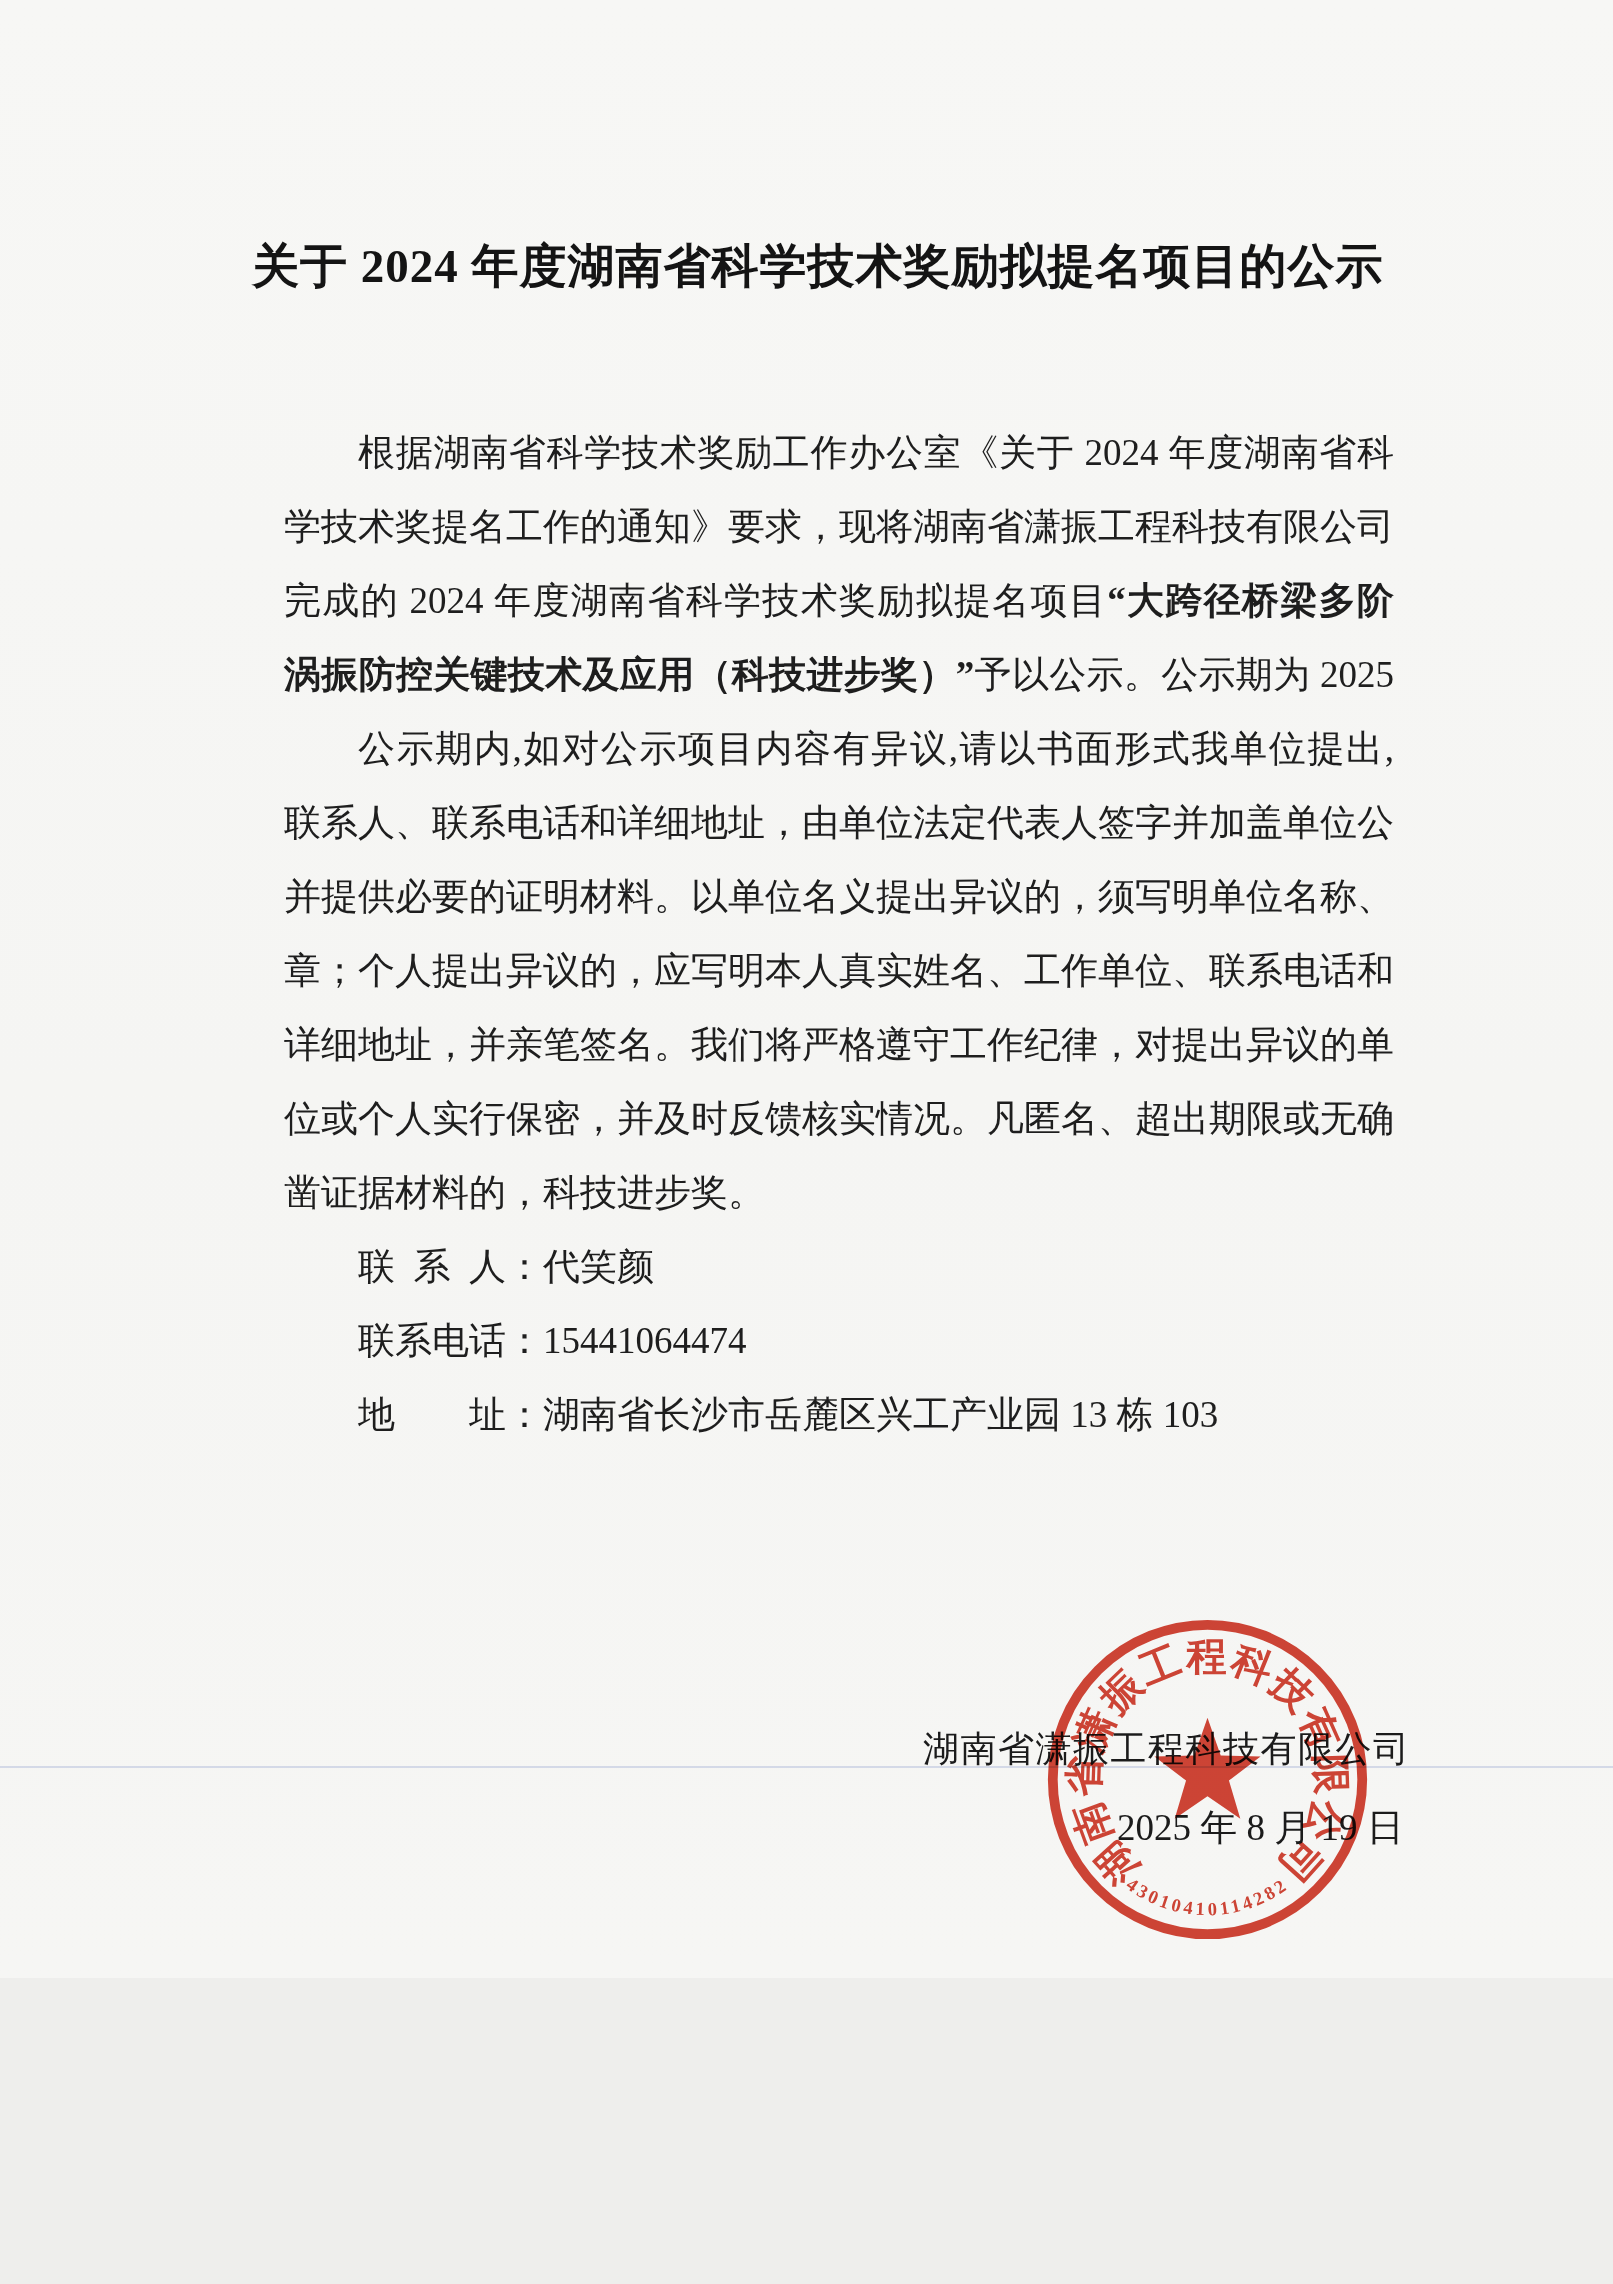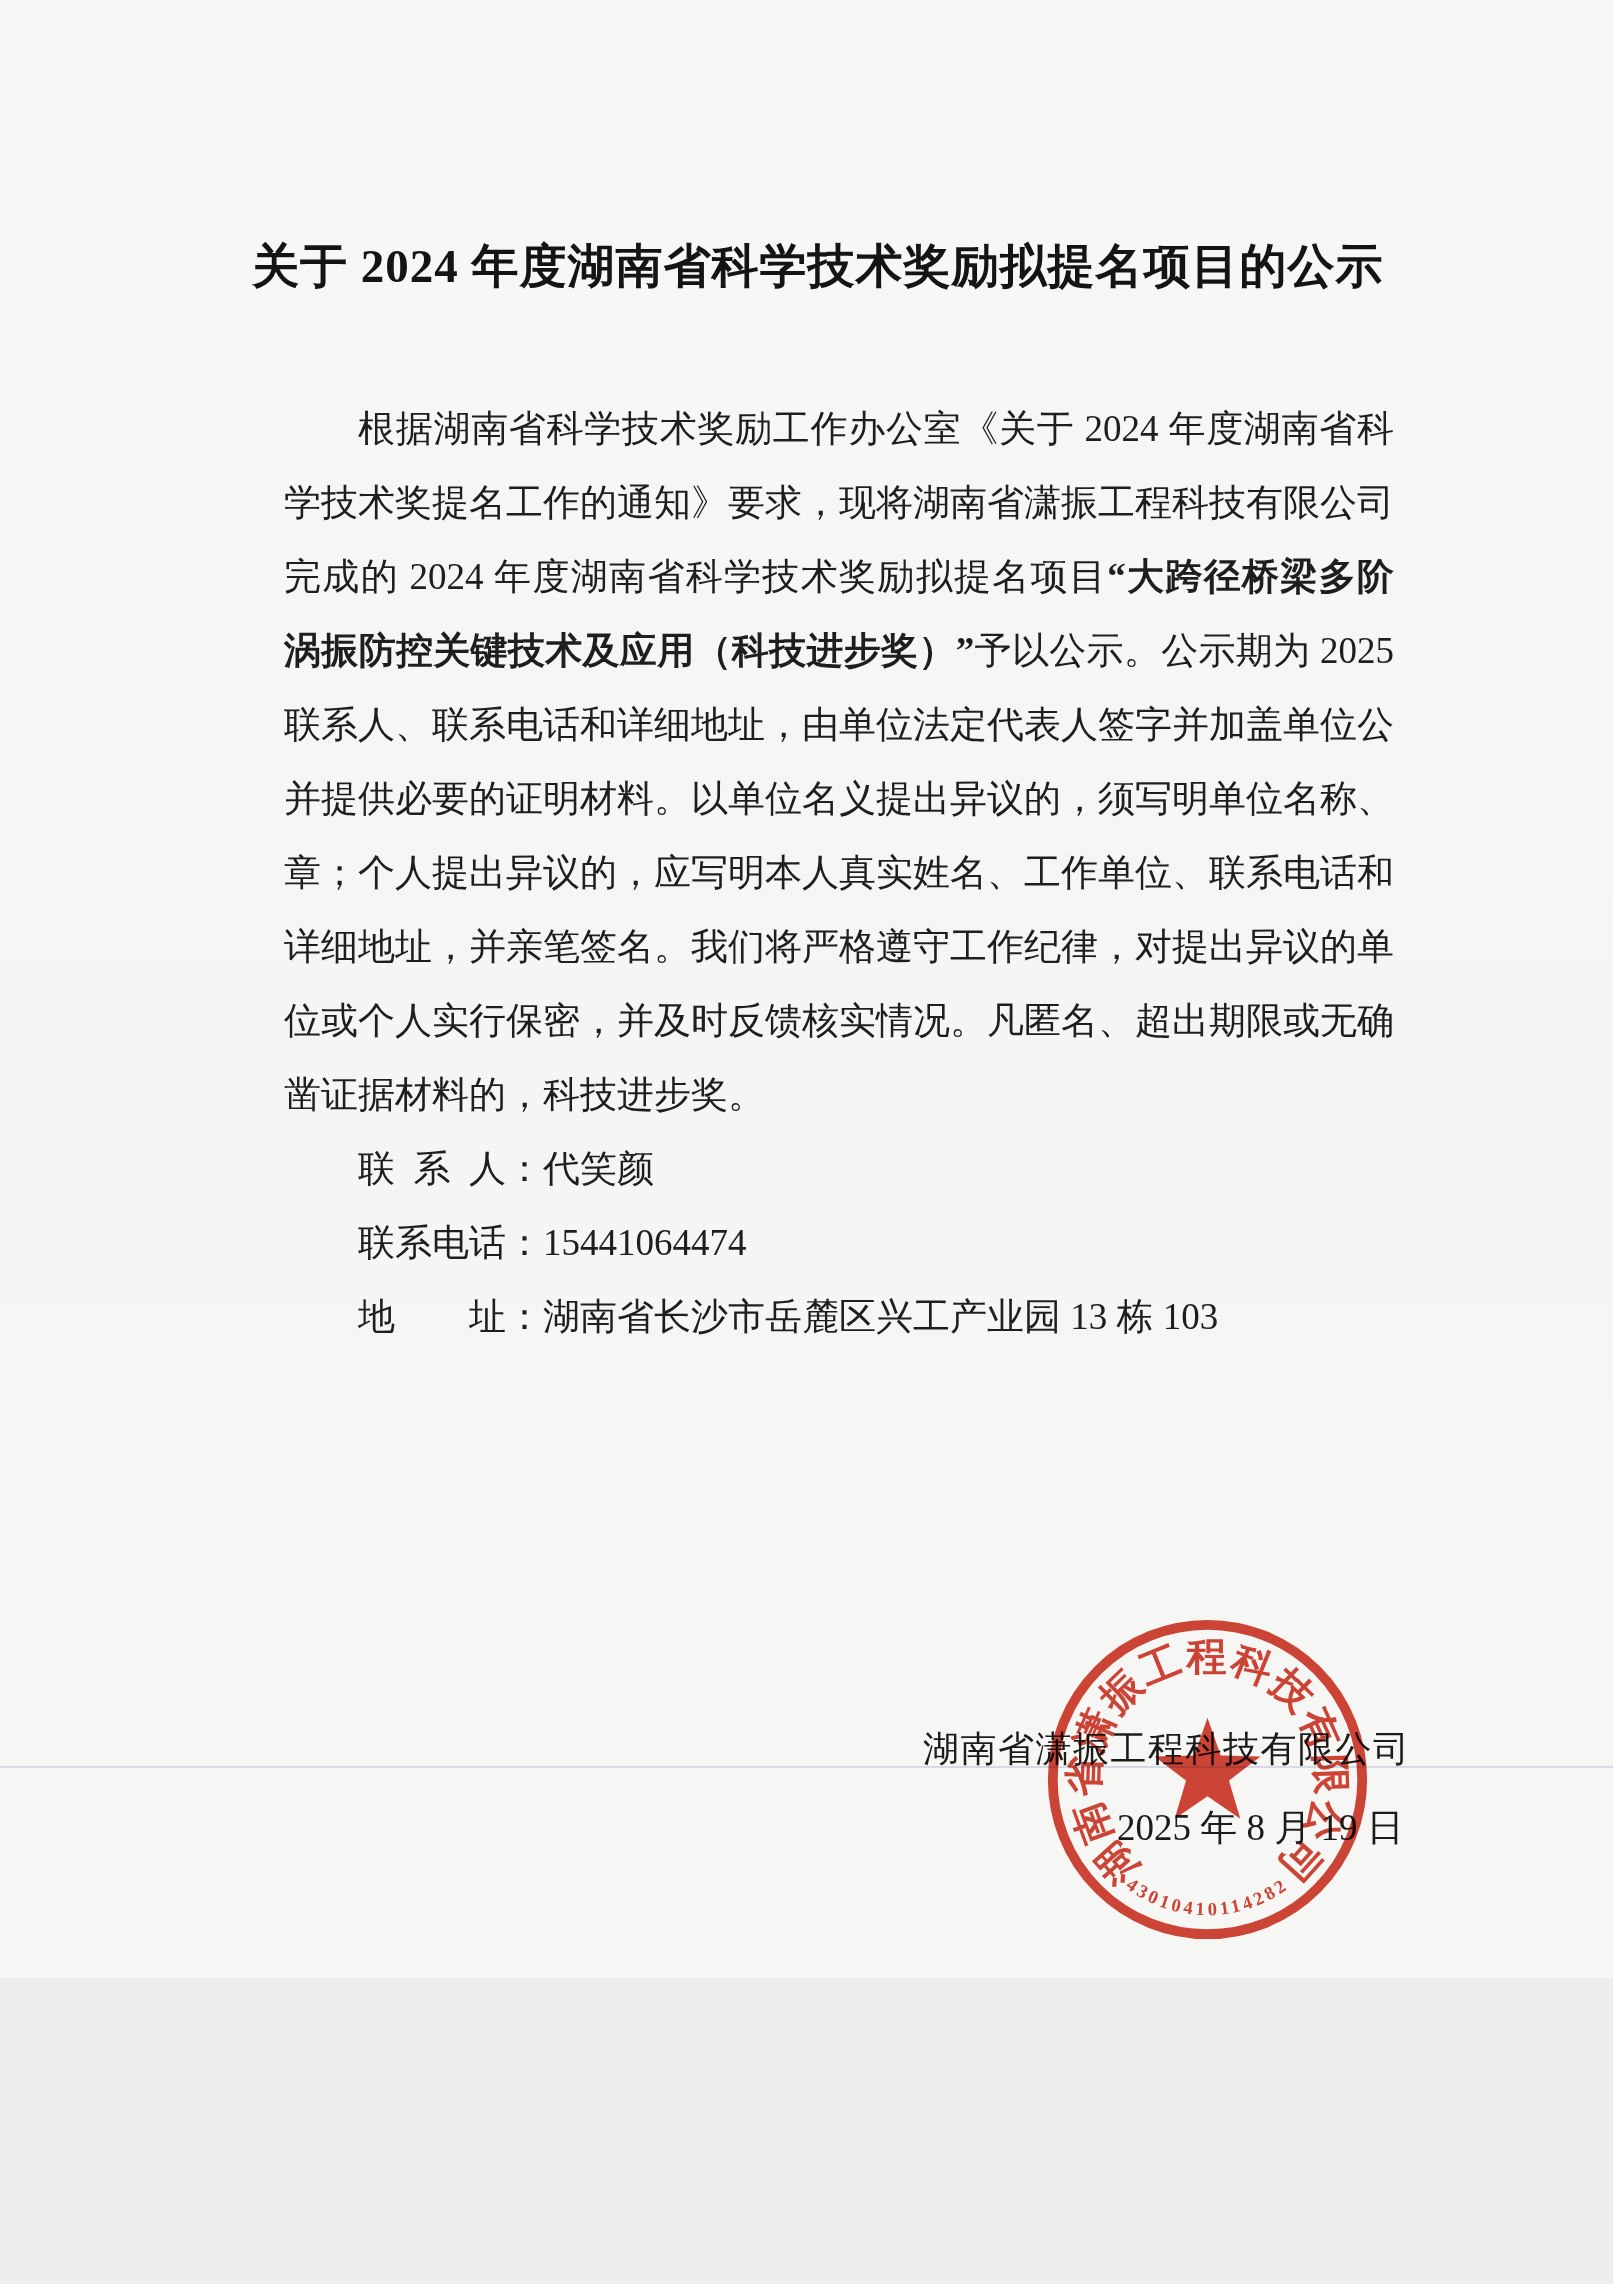--- a/index.html
+++ b/index.html
@@ -13,21 +13,21 @@
     position:absolute;left:0;top:0;width:1613px;height:1978px;
     background:linear-gradient(180deg,#f7f7f5 0%,#f5f5f3 55%,#f6f6f4 100%);
     color:#1d1d1d;
   }
   .title{
     position:absolute;left:252px;top:235px;width:1110px;
     text-align:center;font-size:47px;font-weight:bold;color:#141414;
     letter-spacing:1px;white-space:nowrap;
   }
   .doc-body{
-    position:absolute;left:284px;top:392px;width:1110px;
+    position:absolute;left:284px;top:416px;width:1110px;
     font-size:37px;color:#1e1e1e;
   }
   .line{height:74px;line-height:74px;}
   .just{text-align:justify;text-align-last:justify;}
   .indent{text-indent:2em;}
   .contact{text-indent:2em;}
   .b{font-weight:bold;}
   .scanline{
     position:absolute;left:0;top:1766px;width:1613px;height:2px;
     background:rgba(150,162,205,0.35);
@@ -53,20 +53,21 @@
 
 <div class="page">
 
   <div class="title">关于 2024 年度湖南省科学技术奖励拟提名项目的公示</div>
 
   <div class="doc-body">
     <div class="line just indent"><span>根据湖南省科学技术奖励工作办公室《关于 2024 年度湖南省科</span></div>
     <div class="line just"><span>学技术奖提名工作的通知》要求，现将湖南省潇振工程科技有限公司</span></div>
     <div class="line just"><span>完成的 2024 年度湖南省科学技术奖励拟提名项目</span><span class="b">“大跨径桥梁多阶</span></div>
     <div class="line just"><span class="b">涡振防控关键技术及应用（科技进步奖）”</span><span>予以公示。公示期为 2025</span></div>
+    <div class="line just indent"><span>公示期内,如对公示项目内容有异议,请以书面形式我单位提出,</span></div>
     <div class="line just"><span>联系人、联系电话和详细地址，由单位法定代表人签字并加盖单位公</span></div>
     <div class="line just"><span>并提供必要的证明材料。以单位名义提出异议的，须写明单位名称、</span></div>
     <div class="line just"><span>章；个人提出异议的，应写明本人真实姓名、工作单位、联系电话和</span></div>
     <div class="line just"><span>详细地址，并亲笔签名。我们将严格遵守工作纪律，对提出异议的单</span></div>
     <div class="line just"><span>位或个人实行保密，并及时反馈核实情况。凡匿名、超出期限或无确</span></div>
     <div class="line"><span>凿证据材料的，科技进步奖。</span></div>
     <div class="line contact"><span>联 系 人：代笑颜</span></div>
     <div class="line contact"><span>联系电话：15441064474</span></div>
     <div class="line contact"><span>地　　址：湖南省长沙市岳麓区兴工产业园 13 栋 103</span></div>
   </div>

